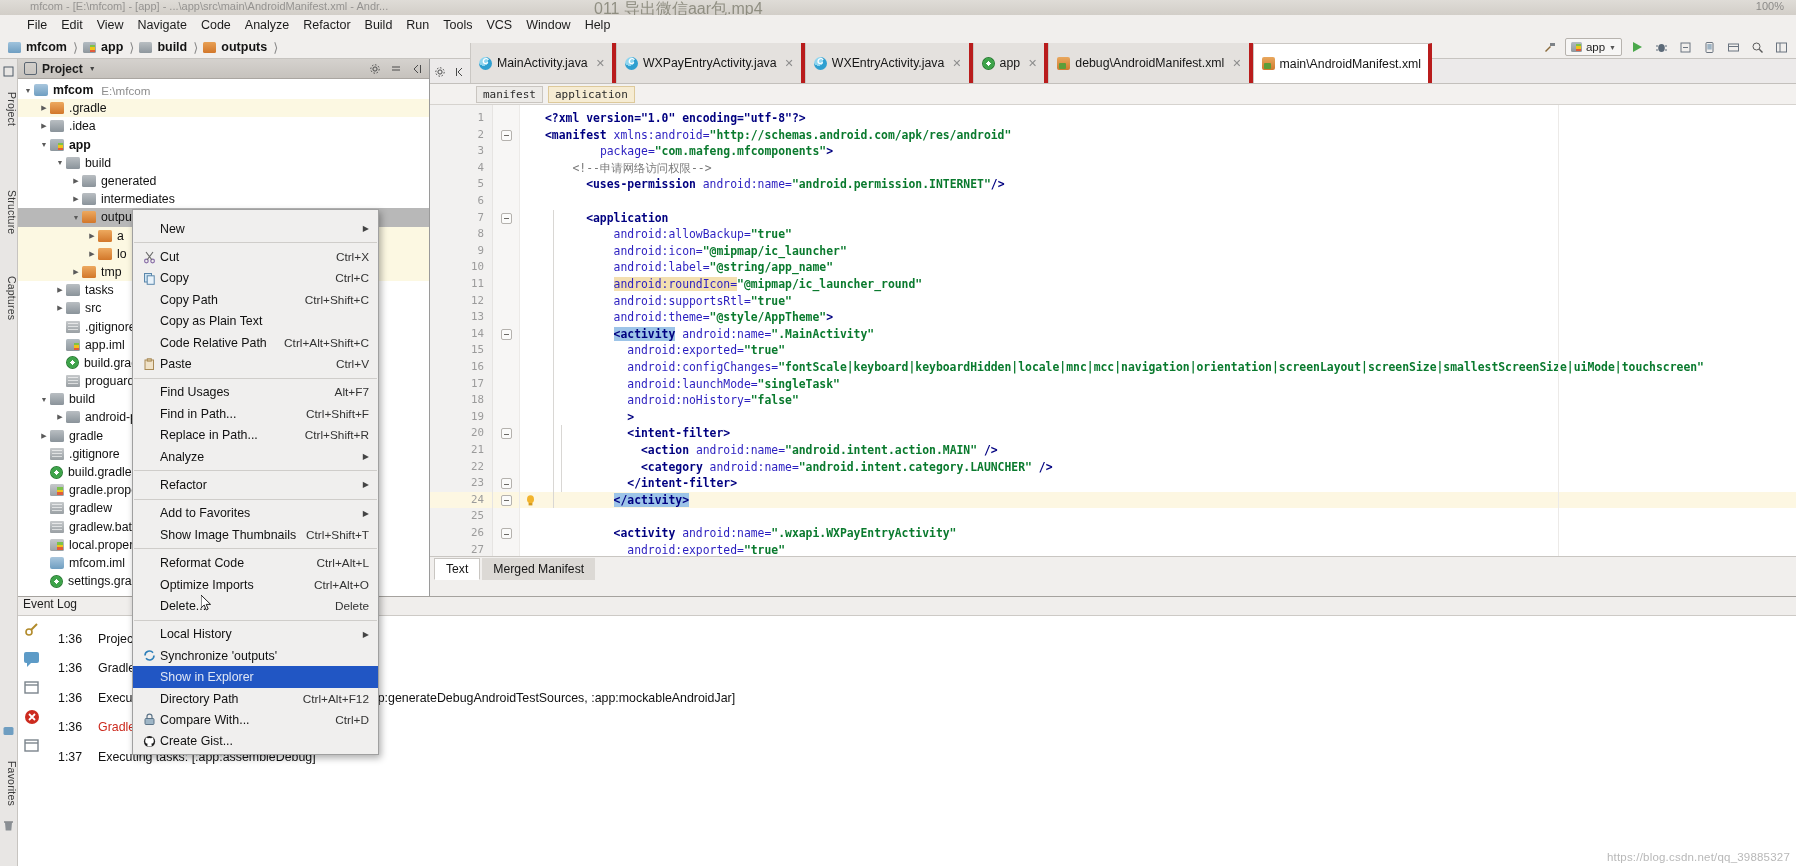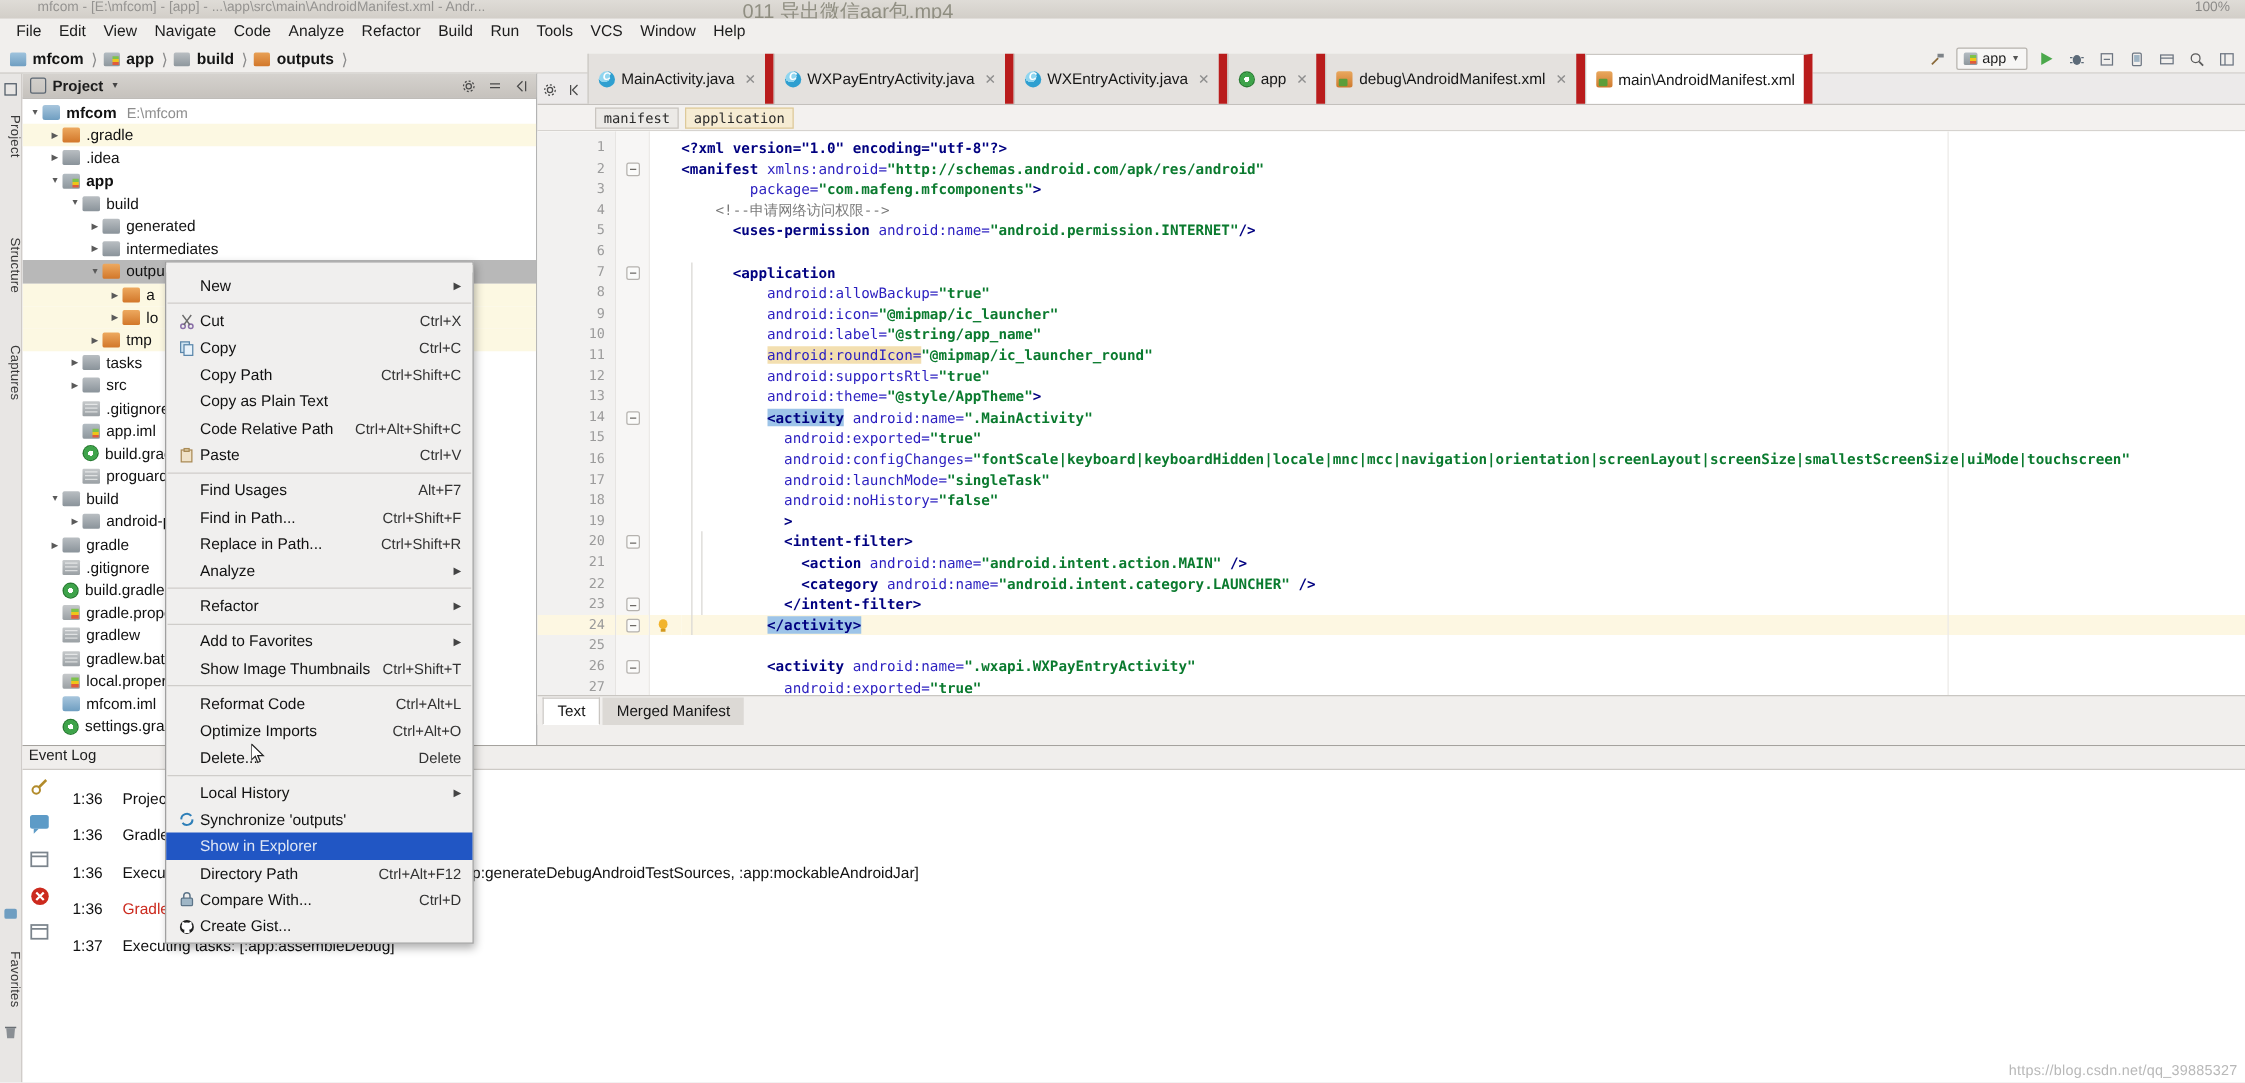--- a/index.html
+++ b/index.html
@@ -38,21 +38,21 @@
   .titlebar .tb-video {
     position: absolute; left: 594px; top: -1px;
     font-size: 16px; color: #6a6a5a; opacity: .65; white-space: nowrap;
   }
 
   
   .menubar {
     position: absolute; left: 0; top: 15px; width: 1796px; height: 21px;
     background: #f1efed;
     display: flex; align-items: center;
-    padding-left: 6px;
+    padding-left: 20px;
   }
   .menubar .mi {
     padding: 2px 7px;
     font-size: 12.5px; color: #1c1c1c; white-space: nowrap;
     line-height: 15px;
   }
 
   
   .navbar {
     position: absolute; left: 0; top: 36px; width: 1796px; height: 23px;
@@ -167,21 +167,21 @@
   }
   .tabrow {
     position: absolute; left: 0; top: 0; height: 25px; width: 100%;
     background: #eceaea; border-bottom: 1px solid #c3c0bc;
     display: flex; align-items: flex-end;
   }
   .tabctl { width: 40px; display:flex; align-items:center; justify-content:space-around; height:23px; color:#3a3a3a; font-size:11px;}
   .etab {
     height: 40px; display: flex; align-items: center; gap: 5px;
     padding: 0 7px 0 8px; font-size: 12.3px; color: #161616;
-    border-left: 1px solid #cac7c3; border-right: 7px solid #b91c1c;
+    border-left: 1px solid #cac7c3; border-right: 4px solid #b91c1c;
     background: #e4e1de; white-space: nowrap;
   }
   .etab.active { background: #ffffff; border-top: 1px solid #cac7c3; }
   .etab .x { color: #8d8d8d; font-size: 11px; margin-left: 3px;}
   .tico { width: 13px; height: 13px; flex:none; }
   .tico.java { border-radius: 50%; background: radial-gradient(circle at 35% 32%, #8fd5ef 0 38%, #2f9fd0 39% 100%); position: relative;}
   .tico.java:after{content:"C";position:absolute;left:0;top:-1px;width:13px;text-align:center;font-size:9px;color:#fff;font-weight:bold;}
   .tico.gradle { border-radius:50%; background: radial-gradient(circle at 50% 50%, #ffffff 0 22%, #3ea34a 23% 60%, #2a7c34 61% 100%); }
   .tico.manifest { background: linear-gradient(#e9a85e,#cf7a2e); border-radius:2px; position:relative; }
   .tico.manifest:after{content:"";position:absolute;left:2px;bottom:1px;width:7px;height:6px;background:#5c9e3a;border-radius:1px;}

